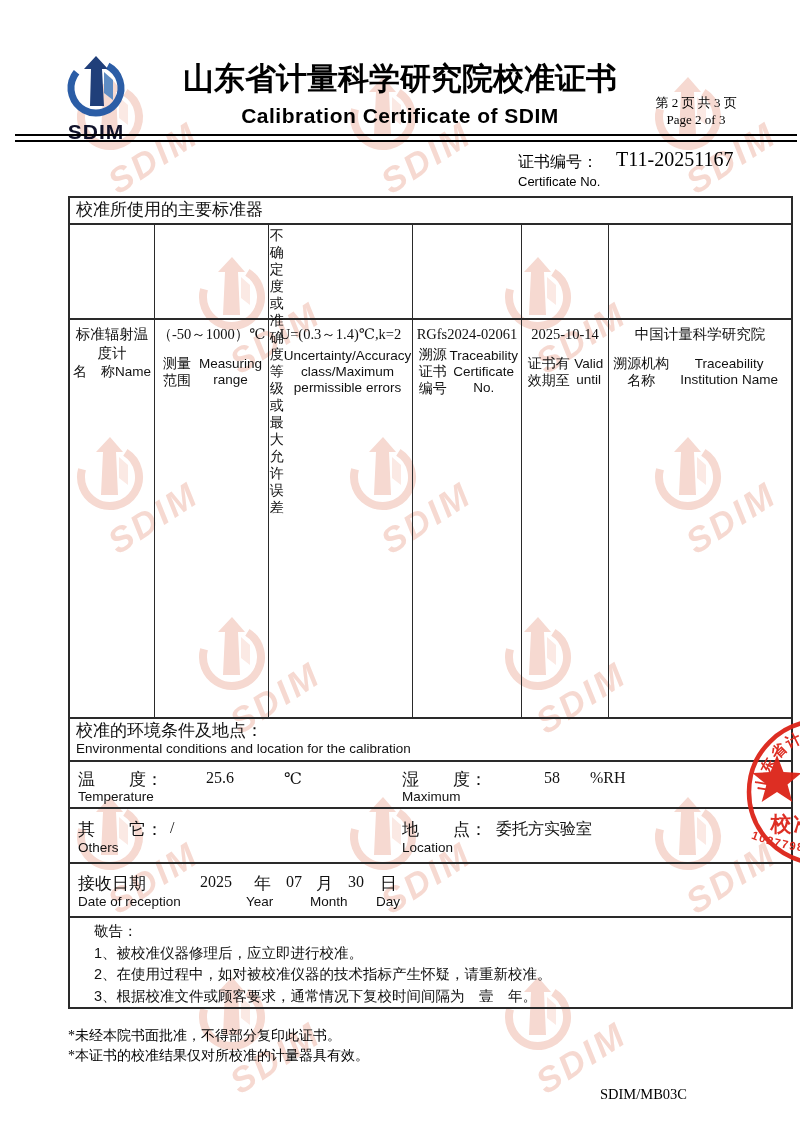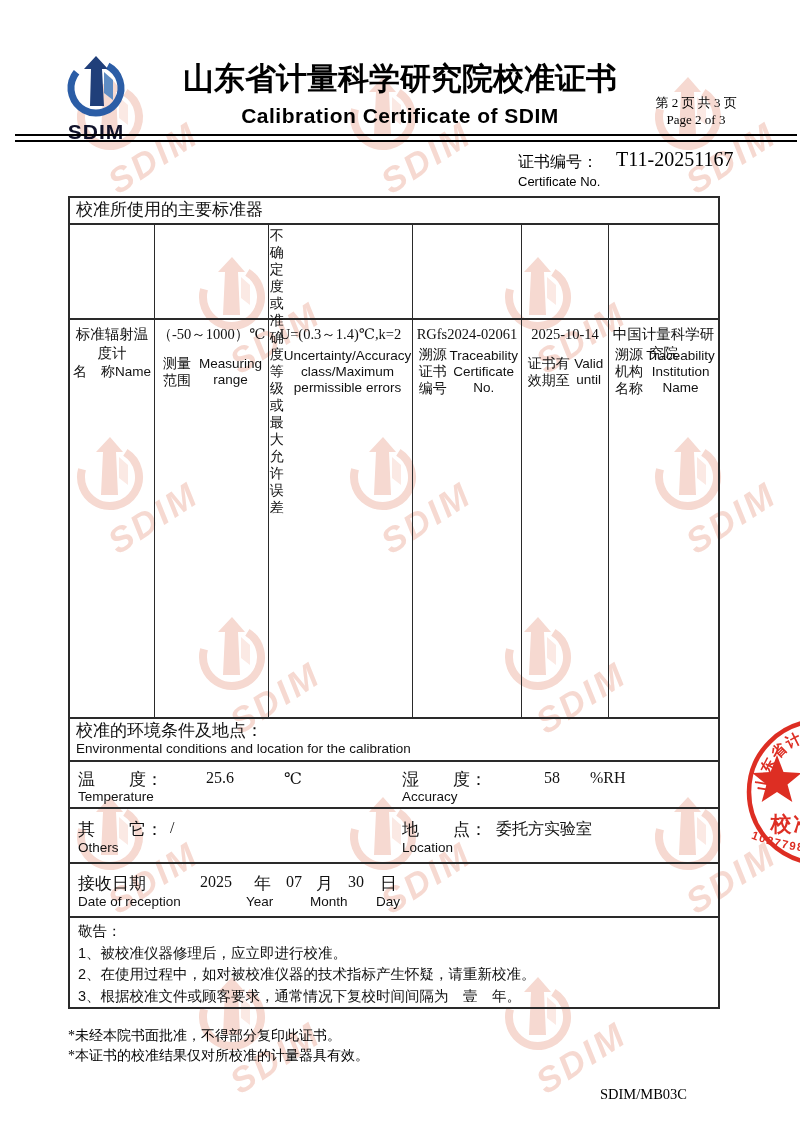--- a/index.html
+++ b/index.html
@@ -21,21 +21,21 @@
   .title-en{left:178px;top:104px;width:444px;text-align:center;font-weight:bold;font-size:21px;color:#000;
             letter-spacing:.5px;white-space:nowrap;}
   .page-info{left:636px;top:94px;width:120px;text-align:center;
              font-family:"Liberation Serif","DejaVu Serif",serif;font-size:13px;line-height:17px;color:#000;}
   .dbl-rule{left:15px;top:134px;width:782px;height:4px;border-top:2.5px solid #000;border-bottom:2px solid #000;}
   .certno-label{left:518px;top:152px;font-family:"Liberation Serif","DejaVu Serif",serif;font-size:16px;color:#000;}
   .certno-value{left:616px;top:148px;font-family:"Liberation Serif","DejaVu Serif",serif;font-size:20px;color:#000;}
   .certno-en{left:518px;top:174px;font-size:13px;color:#000;}
 
   
-  .stable{position:absolute;left:68px;top:196px;width:652px;border:2px solid #2a2a2a;box-sizing:border-box;background:transparent;}
+  .stable{position:absolute;left:68px;top:196px;width:725px;border:2px solid #2a2a2a;box-sizing:border-box;background:transparent;}
   .sec-head{padding:2px 6px 3px 6px;}
   .sec-head .cn{font-size:17px;line-height:20px;}
   .sec-head .en{font-size:13.5px;line-height:16px;}
   .rowline{border-top:2px solid #2a2a2a;}
   .cols,.drow{display:grid;grid-template-columns:84px 114px 144px 109px 87px auto;}
   .cols>div,.drow>div{border-left:1.5px solid #2a2a2a;box-sizing:border-box;text-align:center;}
   .cols>div:first-child,.drow>div:first-child{border-left:none;}
   .cols{height:93px;}
   .cols>div{display:flex;flex-direction:row;justify-content:center;align-items:center;padding:2px 3px;}
   .cols .cn{font-size:14px;line-height:17px;}
@@ -43,21 +43,21 @@
   .drow{height:397px;}
   .drow>div{padding-top:5px;font-family:"Liberation Serif","DejaVu Serif",serif;font-size:14.5px;line-height:19px;}
   .env-head{height:36px;}
   .erow{position:relative;}
   .erow .lbl{position:absolute;font-size:17px;}
   .erow .val{position:absolute;font-family:"Liberation Serif","DejaVu Serif",serif;font-size:16px;}
   .erow .en{position:absolute;font-size:13.5px;}
   .r-temp{height:45px;}
   .r-oth{height:53px;}
   .r-rec{height:52px;}
-  .notes{height:91px;padding:3px 8px;box-sizing:border-box;font-size:14.5px;line-height:21.5px;}
+  .notes{height:91px;padding:3px 24px;box-sizing:border-box;font-size:14.5px;line-height:21.5px;}
 
   
   .disclaimers{left:68px;top:1026px;font-family:"Liberation Serif","DejaVu Serif",serif;font-size:14px;line-height:20px;color:#000;}
   .doc-code{left:600px;top:1086px;width:140px;text-align:left;font-family:"Liberation Serif","DejaVu Serif",serif;font-size:14.5px;color:#000;}
 
   
   .stamp{position:absolute;left:740px;top:707px;z-index:3;opacity:.95;}
 </style>
 </head>
 <body>
@@ -195,21 +195,21 @@
       </div>
 
       <div class="erow r-temp rowline">
         <span class="lbl" style="left:8px;top:6px">温　　度：</span>
         <span class="val" style="left:136px;top:7px">25.6</span>
         <span class="val" style="left:214px;top:7px">℃</span>
         <span class="en" style="left:8px;top:27px">Temperature</span>
         <span class="lbl" style="left:332px;top:6px">湿　　度：</span>
         <span class="val" style="left:474px;top:7px">58</span>
         <span class="val" style="left:520px;top:7px">%RH</span>
-        <span class="en" style="left:332px;top:27px">Accuracy</span>
+        <span class="en" style="left:332px;top:27px">Maximum</span>
       </div>
 
       <div class="erow r-oth rowline">
         <span class="lbl" style="left:8px;top:9px">其　　它：</span>
         <span class="val" style="left:100px;top:10px">/</span>
         <span class="en" style="left:8px;top:31px">Others</span>
         <span class="lbl" style="left:332px;top:9px">地　　点：</span>
         <span class="val" style="left:426px;top:10px">委托方实验室</span>
         <span class="en" style="left:332px;top:31px">Location</span>
       </div>

